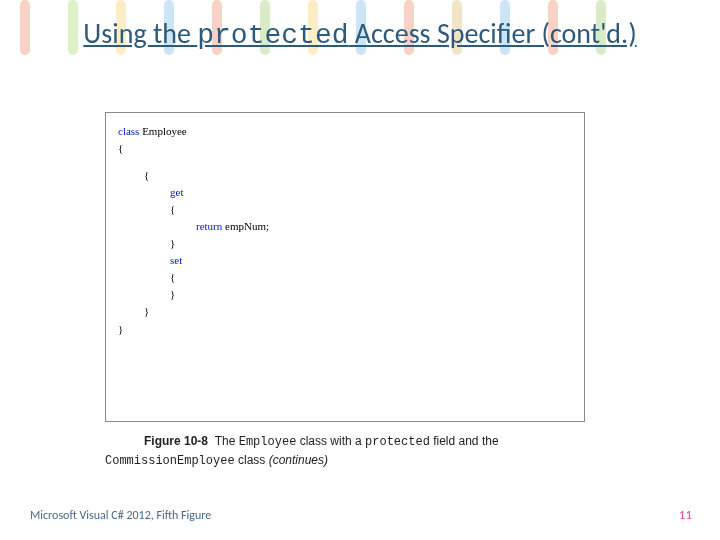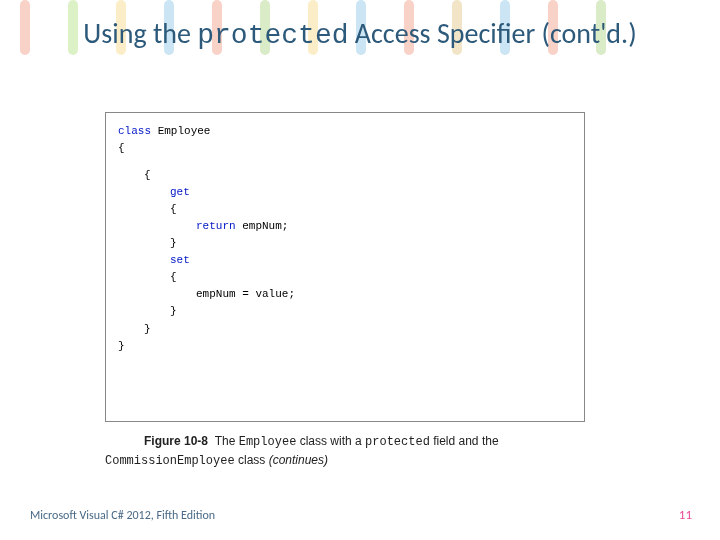--- a/index.html
+++ b/index.html
@@ -29,35 +29,36 @@
   }
   .title {
     text-align: center;
     padding-top: 18px;
     font-size: 28px;
     color: #2d5a7a;
     font-family: 'Calibri', 'Trebuchet MS', sans-serif;
     line-height: 1.15;
     position: relative;
     z-index: 2;
+    text-decoration: underline;
   }
   .title .mono {
     font-family: 'Courier New', monospace;
     letter-spacing: 0;
   }
   .code-box {
     position: absolute;
     left: 105px;
     top: 112px;
     width: 480px;
     height: 310px;
     border: 1px solid #888;
     background: #fff;
     padding: 10px 12px;
-    font-family: Liberation Mono, monospace;
+    font-family: Liberation Serif, serif;
     font-size: 11px;
     line-height: 1.55;
     color: #000;
   }
   .code-box .kw-blue { color: #0016c6; }
   .code-box .ident { color: #000; }
   .code-box .hl {
     background: #b7b7b7;
     padding: 0 1px;
   }
@@ -123,24 +124,23 @@
   <span class="line"><span class="kw-blue">class</span> <span class="ident">Employee</span></span>
   <span class="line">{</span>
   <div class="spacer"></div>
   <span class="ind1">{</span>
   <span class="ind2"><span class="kw-blue">get</span></span>
   <span class="ind2">{</span>
   <span class="ind3"><span class="kw-blue">return</span> <span>empNum;</span></span>
   <span class="ind2">}</span>
   <span class="ind2"><span class="kw-blue">set</span></span>
   <span class="ind2">{</span>
-  <span class="ind3">empNum = value;</span>
   <span class="ind2">}</span>
   <span class="ind1">}</span>
   <span class="line">}</span>
 </div>
 
 <div class="caption">
   <span class="figlabel">Figure 10-8</span>&nbsp;&nbsp;<span>The </span><span class="mono2">Employee</span><span> class with a </span><span class="mono2">protected</span><span> field and the </span><span class="mono2">CommissionEmployee</span><span> class </span><span class="ital">(continues)</span>
 </div>
 
-<div class="footer">Microsoft Visual C# 2012, Fifth Edition</div>
+<div class="footer">Microsoft Visual C# 2012, Fifth Figure</div>
 <div class="pagenum">11</div>
 
 </body></html>

